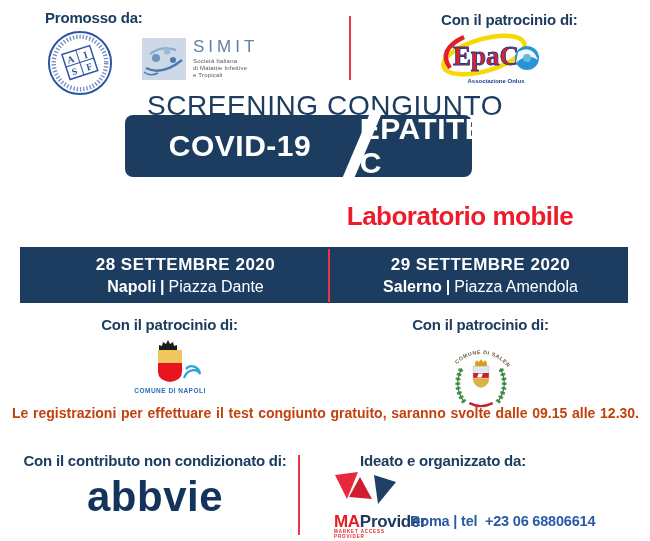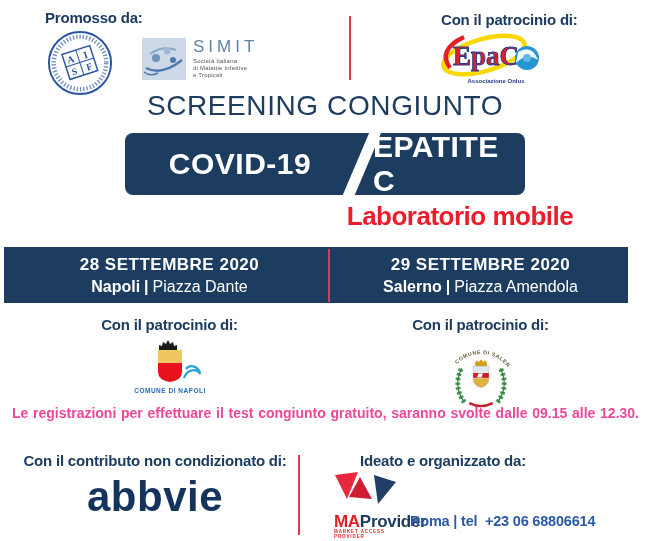--- a/index.html
+++ b/index.html
@@ -13,46 +13,46 @@
   .aisf{left:46px;top:29px;}
   .simit{left:142px;top:38px;display:flex;gap:7px;align-items:flex-start;}
   .simit-icon{width:44px;height:42px;background:#cdd9e6;flex:0 0 auto;}
   .simit-name{font-size:17px;letter-spacing:4px;color:#5f82a8;font-weight:500;line-height:17px;}
   .simit-sub{font-size:6px;line-height:7px;color:#555;margin-top:3px;letter-spacing:0.2px;}
   .patro-top-label{left:441px;top:11px;}
   .epac{left:438px;top:28px;}
   
   .main-title{left:0;right:0;top:90px;text-align:center;font-size:28px;font-weight:400;
               letter-spacing:0.6px;color:#1d3d60;}
-  .covid-box{left:125px;top:133px;width:400px;height:62px;background:#1d3d60;border-radius:8px;}
+  .covid-box{left:125px;top:115px;width:347px;height:62px;background:#1d3d60;border-radius:8px;}
   .covid-left{position:absolute;left:0;top:0;width:230px;height:100%;display:flex;align-items:center;
               justify-content:center;color:#fff;font-size:30px;font-weight:800;letter-spacing:0.5px;}
   .covid-right{position:absolute;left:248px;right:0;top:0;height:100%;display:flex;align-items:center;
                justify-content:center;color:#fff;font-size:30px;font-weight:800;letter-spacing:0.5px;}
   .slash{position:absolute;left:231px;top:-7px;width:11px;height:78px;background:#fff;
          transform:rotate(23deg);}
   .lab-mobile{left:340px;top:201px;width:240px;text-align:center;color:#ed1c2b;
               font-size:26px;font-weight:700;letter-spacing:-0.5px;}
   
   .event-box{position:absolute;top:247px;height:56px;background:#1d3d60;color:#fff;display:flex;
              flex-direction:column;align-items:center;justify-content:center;gap:3px;}
-  .event-left{left:4px;width:331px;}
+  .event-left{left:20px;width:331px;}
   .event-right{left:333px;width:295px;}
   .event-date{font-size:17px;font-weight:800;letter-spacing:0.5px;}
   .event-venue{font-size:16px;font-weight:400;}
   .event-venue .city{font-weight:800;}
   .event-venue .pipe{font-weight:800;padding:0 4px;}
   
   .patro-col{position:absolute;top:316px;width:295px;text-align:center;}
   .patro-col.left{left:22px;}
   .patro-col.right{left:333px;}
   .patro-col svg{margin-top:3px;}
   
   .notice{left:12px;top:403px;width:627px;font-size:14px;font-weight:700;line-height:20px;
-          color:#ec4899;}
+          color:#c2410c;}
   .notice div{text-align:justify;text-align-last:justify;}
   
   .contrib{left:20px;top:452px;width:270px;text-align:center;}
   .abbvie{margin-top:8px;font-size:42px;font-weight:700;color:#14345c;letter-spacing:0.5px;
           line-height:40px;}
   .org-label{left:333px;top:452px;width:220px;text-align:center;}
   .maprov{left:334px;top:472px;width:80px;text-align:left;}
   .maprov-name{font-size:17px;font-weight:800;letter-spacing:-0.3px;line-height:13px;margin-top:1px;}
   .maprov-name .ma{color:#e31e24;}
   .maprov-name .rest{color:#1b3a5e;}

